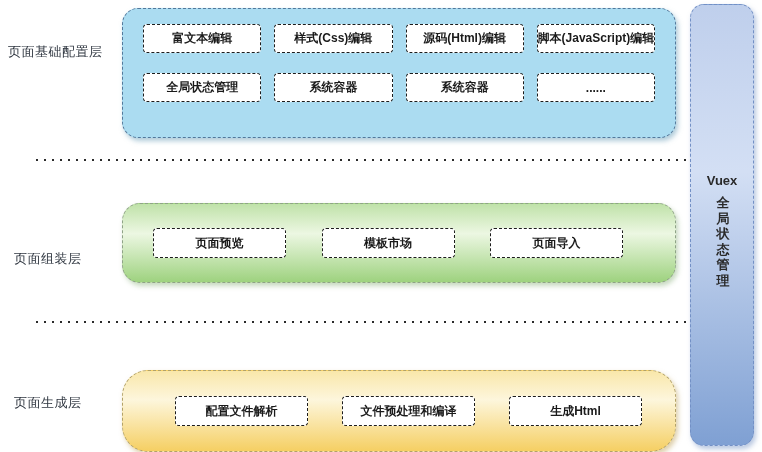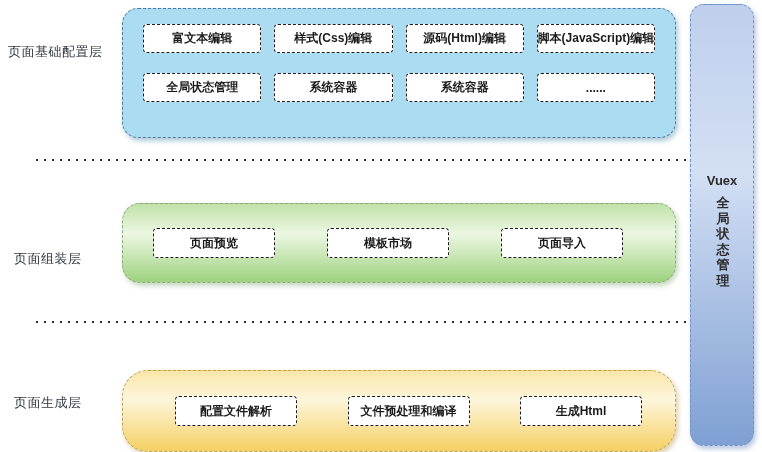--- a/index.html
+++ b/index.html
@@ -48,21 +48,21 @@
   }
   .green .row3  { padding:0 52px 0 30px; }
   .yellow .row3 { padding:0 33px 0 52px; }
 
   .node {
     background:#ffffff; border:1.5px dashed #1c1c1c; border-radius:4px;
     height:29px; display:flex; align-items:center; justify-content:center;
     font-size:12px; font-weight:bold; color:#1a1a1a; white-space:nowrap;
     overflow:hidden;
   }
-  .row3 .node { width:122px; height:30px; }
+  .row3 .node { width:133px; height:30px; }
 
   .dotted-line {
     position:absolute; left:36px; width:656px; height:2px;
     background-image:repeating-linear-gradient(to right,#2b2b2b 0 2px,transparent 2px 8px);
   }
   .line-1 { top:159px; }
   .line-2 { top:321px; }
 
   .vuex-bar {
     position:absolute; left:690px; top:4px; width:64px; height:442px;

